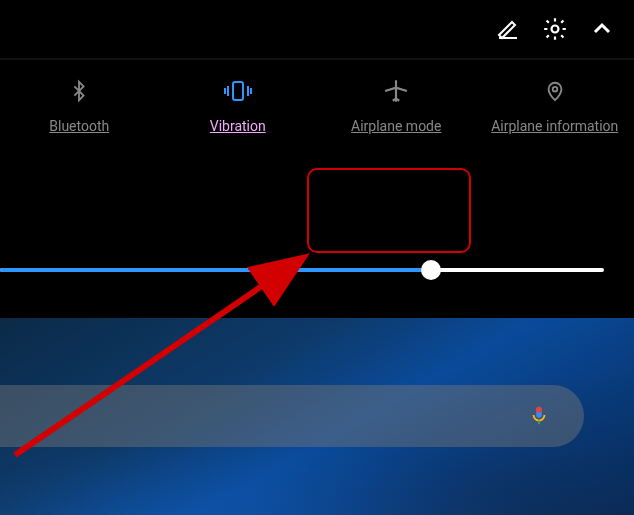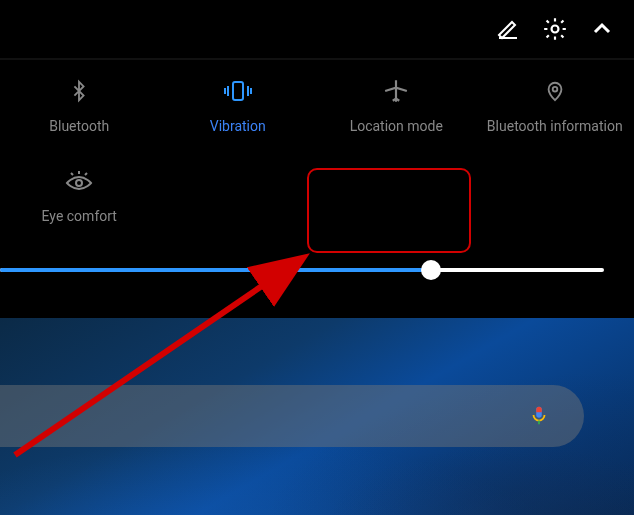--- a/index.html
+++ b/index.html
@@ -13,23 +13,23 @@
   }
   .topbar .tb-icon { color: #fff; display:flex; align-items:center; justify-content:center; cursor:pointer; }
 
   
   .qs-grid {
     display: grid; grid-template-columns: repeat(4, 1fr); grid-template-rows: repeat(2, 90px);
     width: 100%;
   }
   .qs-tile {
     display: flex; flex-direction: column; align-items: center; justify-content: center;
-    color: #888; cursor: pointer; position: relative;
+    color: #888; cursor: pointer; position: relative; text-decoration: underline;
   }
-  .qs-tile.active { color: #3b82f6; }
+  .qs-tile.active { color: #f0abfc; }
   .qs-tile .tile-icon { height: 30px; display:flex; align-items:center; justify-content:center; }
   .qs-tile .tile-label { margin-top: 12px; font-size: 14px; }
   .qs-tile svg { display:block; }
 
   .highlight-box {
     position: absolute; border: 2px solid #d20000; border-radius: 10px;
     width: 164px; height: 85px; left: 307px; top: 168px; pointer-events: none;
   }
 
   
@@ -120,45 +120,35 @@
     <span class="tile-label">Vibration</span>
   </div>
 
 
   <div class="qs-tile">
     <span class="tile-icon">
       <svg width="26" height="26" viewBox="0 0 24 24" fill="none" stroke="#888" stroke-width="2">
         <path d="M12 2v20M2 12l10-3 10 3M9 21l3-2 3 2"></path>
       </svg>
     </span>
-    <span class="tile-label">Location mode</span>
+    <span class="tile-label">Airplane mode</span>
   </div>
 
   <div class="qs-tile">
     <span class="tile-icon">
       <svg width="22" height="26" viewBox="0 0 24 24" fill="none" stroke="#888" stroke-width="2">
         <path d="M12 22s7-7 7-12a7 7 0 1 0-14 0c0 5 7 12 7 12z"></path>
           <circle cx="12" cy="10" r="2.5"></circle>
       </svg>
     </span>
-    <span class="tile-label">Bluetooth information</span>
+    <span class="tile-label">Airplane information</span>
   </div>
 
 
 
-  <div class="qs-tile">
-    <span class="tile-icon">
-      <svg width="28" height="22" viewBox="0 0 28 22" fill="none" stroke="#888" stroke-width="2">
-        <path d="M2 13s5-6 12-6 12 6 12 6-5 6-12 6S2 13 2 13z"></path>
-        <circle cx="14" cy="13" r="3"></circle>
-        <path d="M14 1v3M6 3l2 2M22 3l-2 2"></path>
-      </svg>
-    </span>
-    <span class="tile-label">Eye comfort</span>
-  </div>
 
 </div>
 
 <div class="highlight-box"></div>
 
 <div class="brightness">
   <div class="track-base"></div>
   <div class="track-fill" style="width:68%"></div>
   <div class="thumb" style="left:68%"></div>
 </div>

